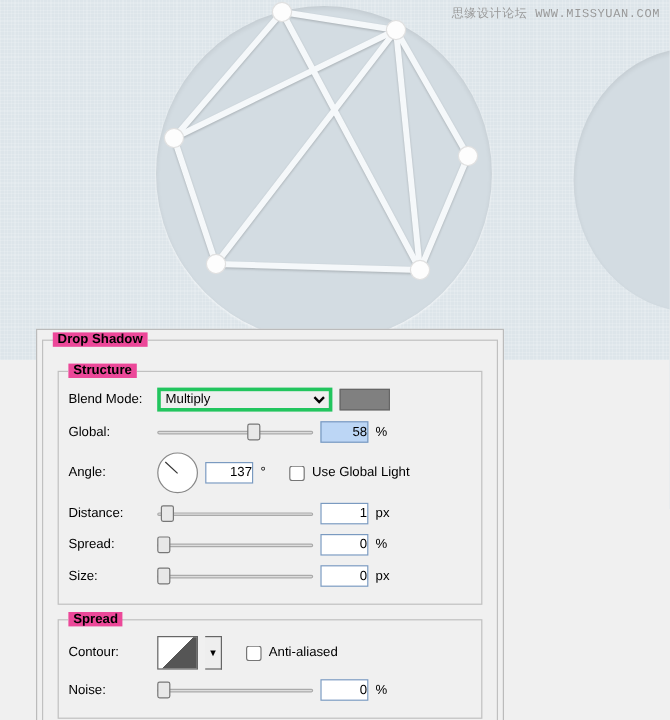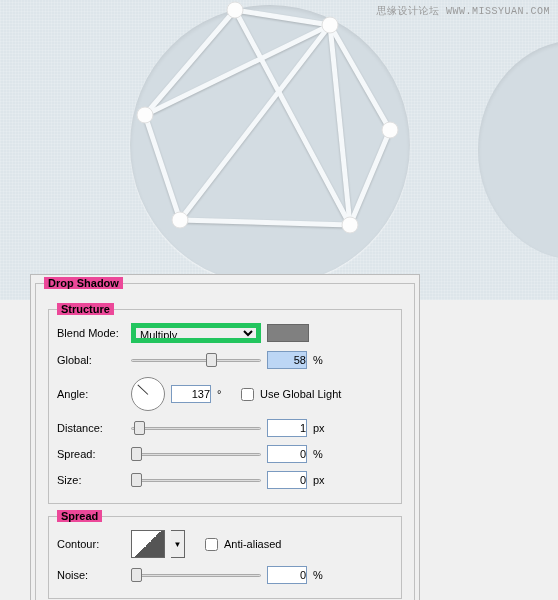--- a/index.html
+++ b/index.html
@@ -85,22 +85,22 @@
   gap: 6px;
 }
 .label {
   width: 68px;
   text-align: left;
   font-size: 11px;
 }
 select {
   font-size: 11px;
   height: 20px;
-  width: 130px;
-  border: 5px solid #22c55e;
+  width: 146px;
+  border: 3px solid #22c55e;
 }
 .color-swatch {
   width: 42px;
   height: 18px;
   background: #808080;
   border: 1px solid #666;
 }
 .slider {
   flex: 1;
   height: 18px;

